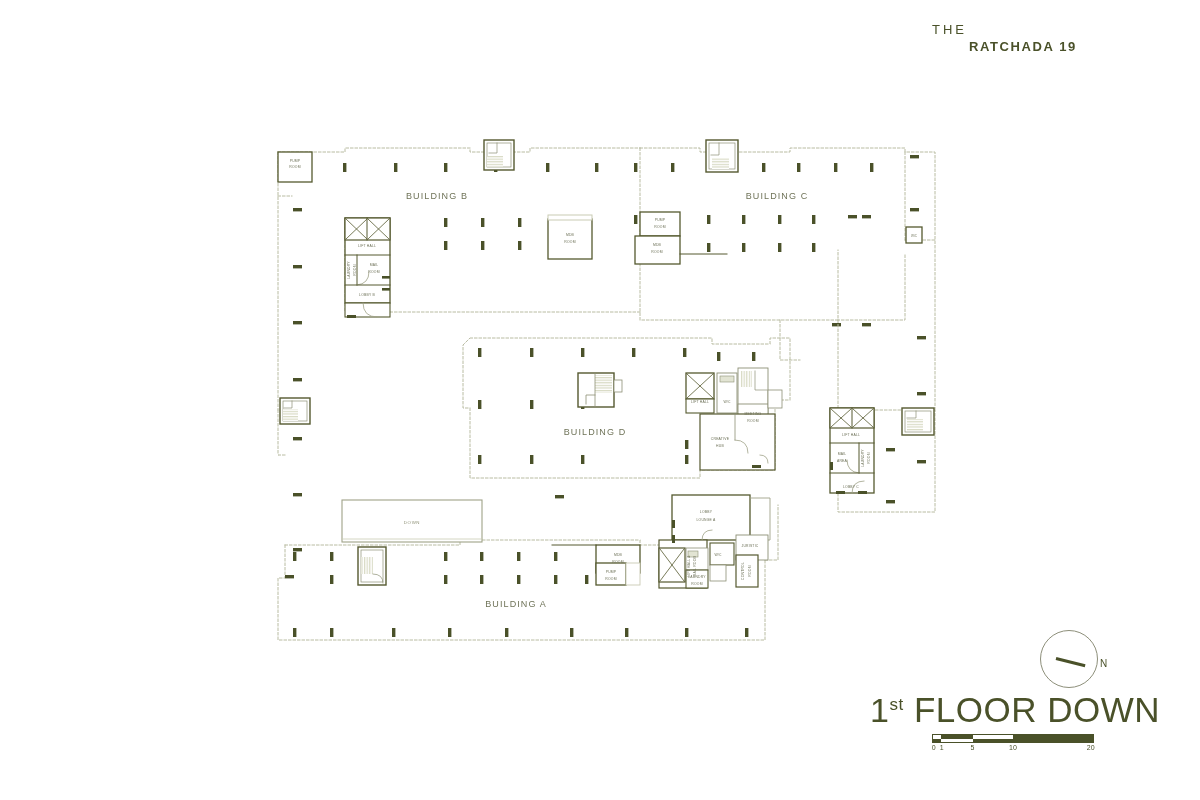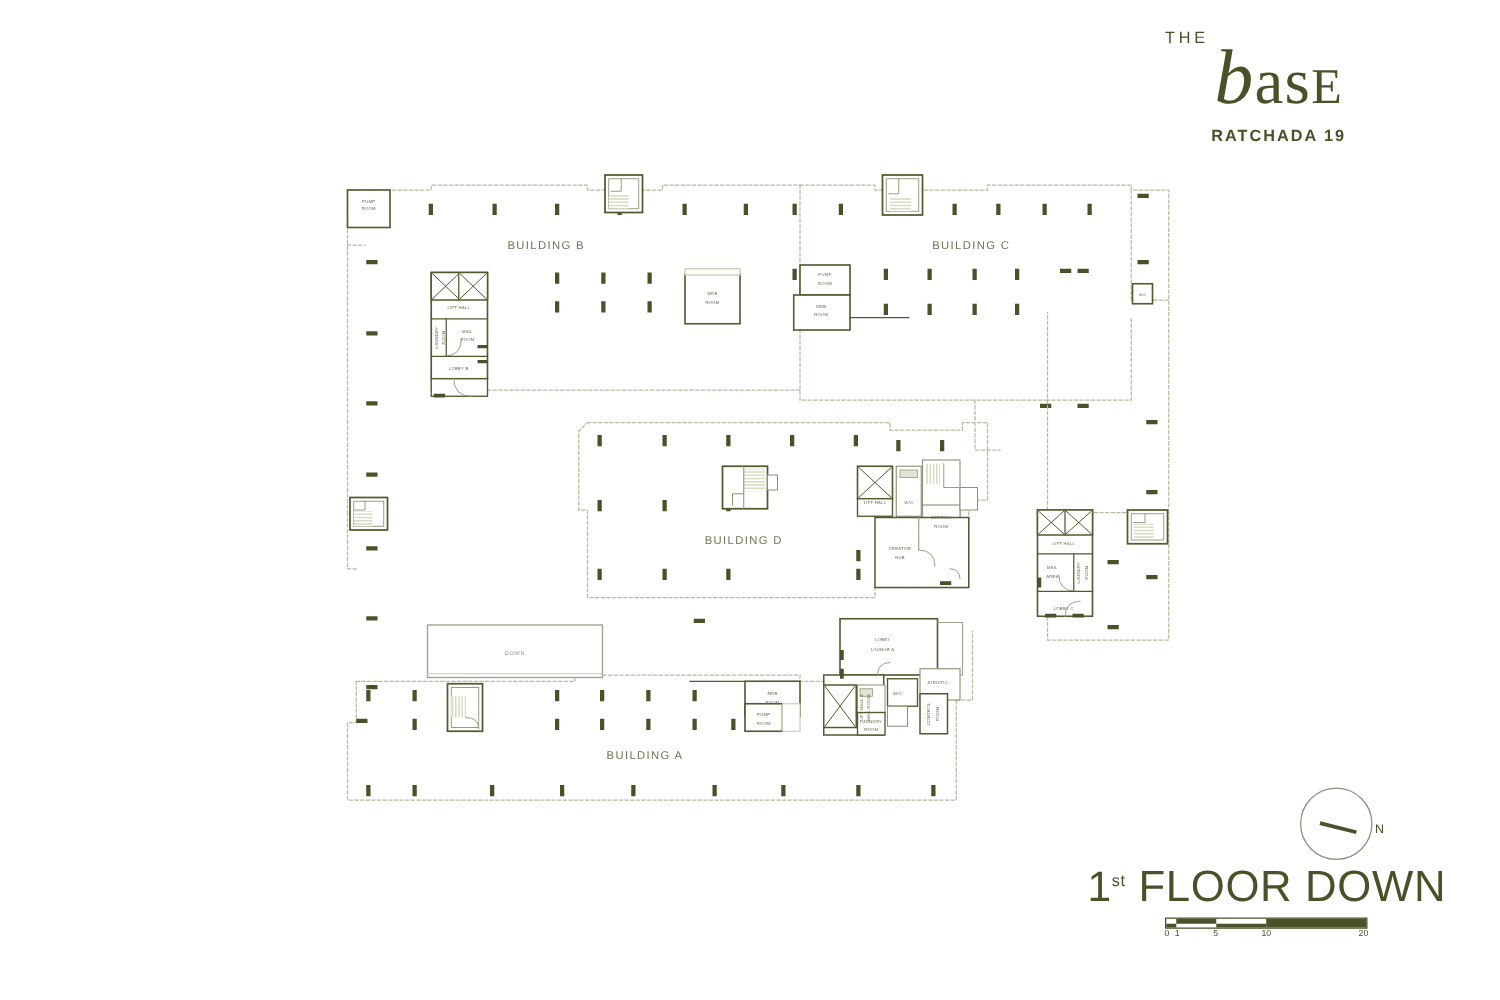--- a/index.html
+++ b/index.html
@@ -74,21 +74,21 @@
     width: 300px;
   }
   #floor-title {
     font-family: "Liberation Sans", sans-serif;
     font-size: 34px;
     color: #4a5129;
     letter-spacing: 0.5px;
     white-space: nowrap;
   }
   #floor-title .ord {
-    font-size: 13px;
+    font-size: 17px;
     vertical-align: super;
   }
   #floor-title .big {
     font-size: 35px;
   }
 
   #scalebar-wrap {
     position: absolute;
     left: 62px;
     top: 44px;
@@ -173,21 +173,20 @@
     font-size: 4.4px;
     letter-spacing: 0.6px;
     fill: #8d9075;
   }
 </style>
 </head>
 <body>
 
 <div id="brand">
   <div class="the">THE</div>
-  <div class="wordmark"><span class="b">b</span><span>as</span><span class="e">E</span></div>
   <div class="sub">RATCHADA 19</div>
 </div>
 
 <svg id="plan-canvas" viewBox="0 0 1200 800">
 
   <defs>
 
     <pattern id="stair-h" width="6" height="2.6" patternUnits="userSpaceOnUse">
       <rect width="6" height="2.6" fill="#ffffff"></rect>
       <rect width="6" height="1.2" fill="#d8dac4"></rect>

